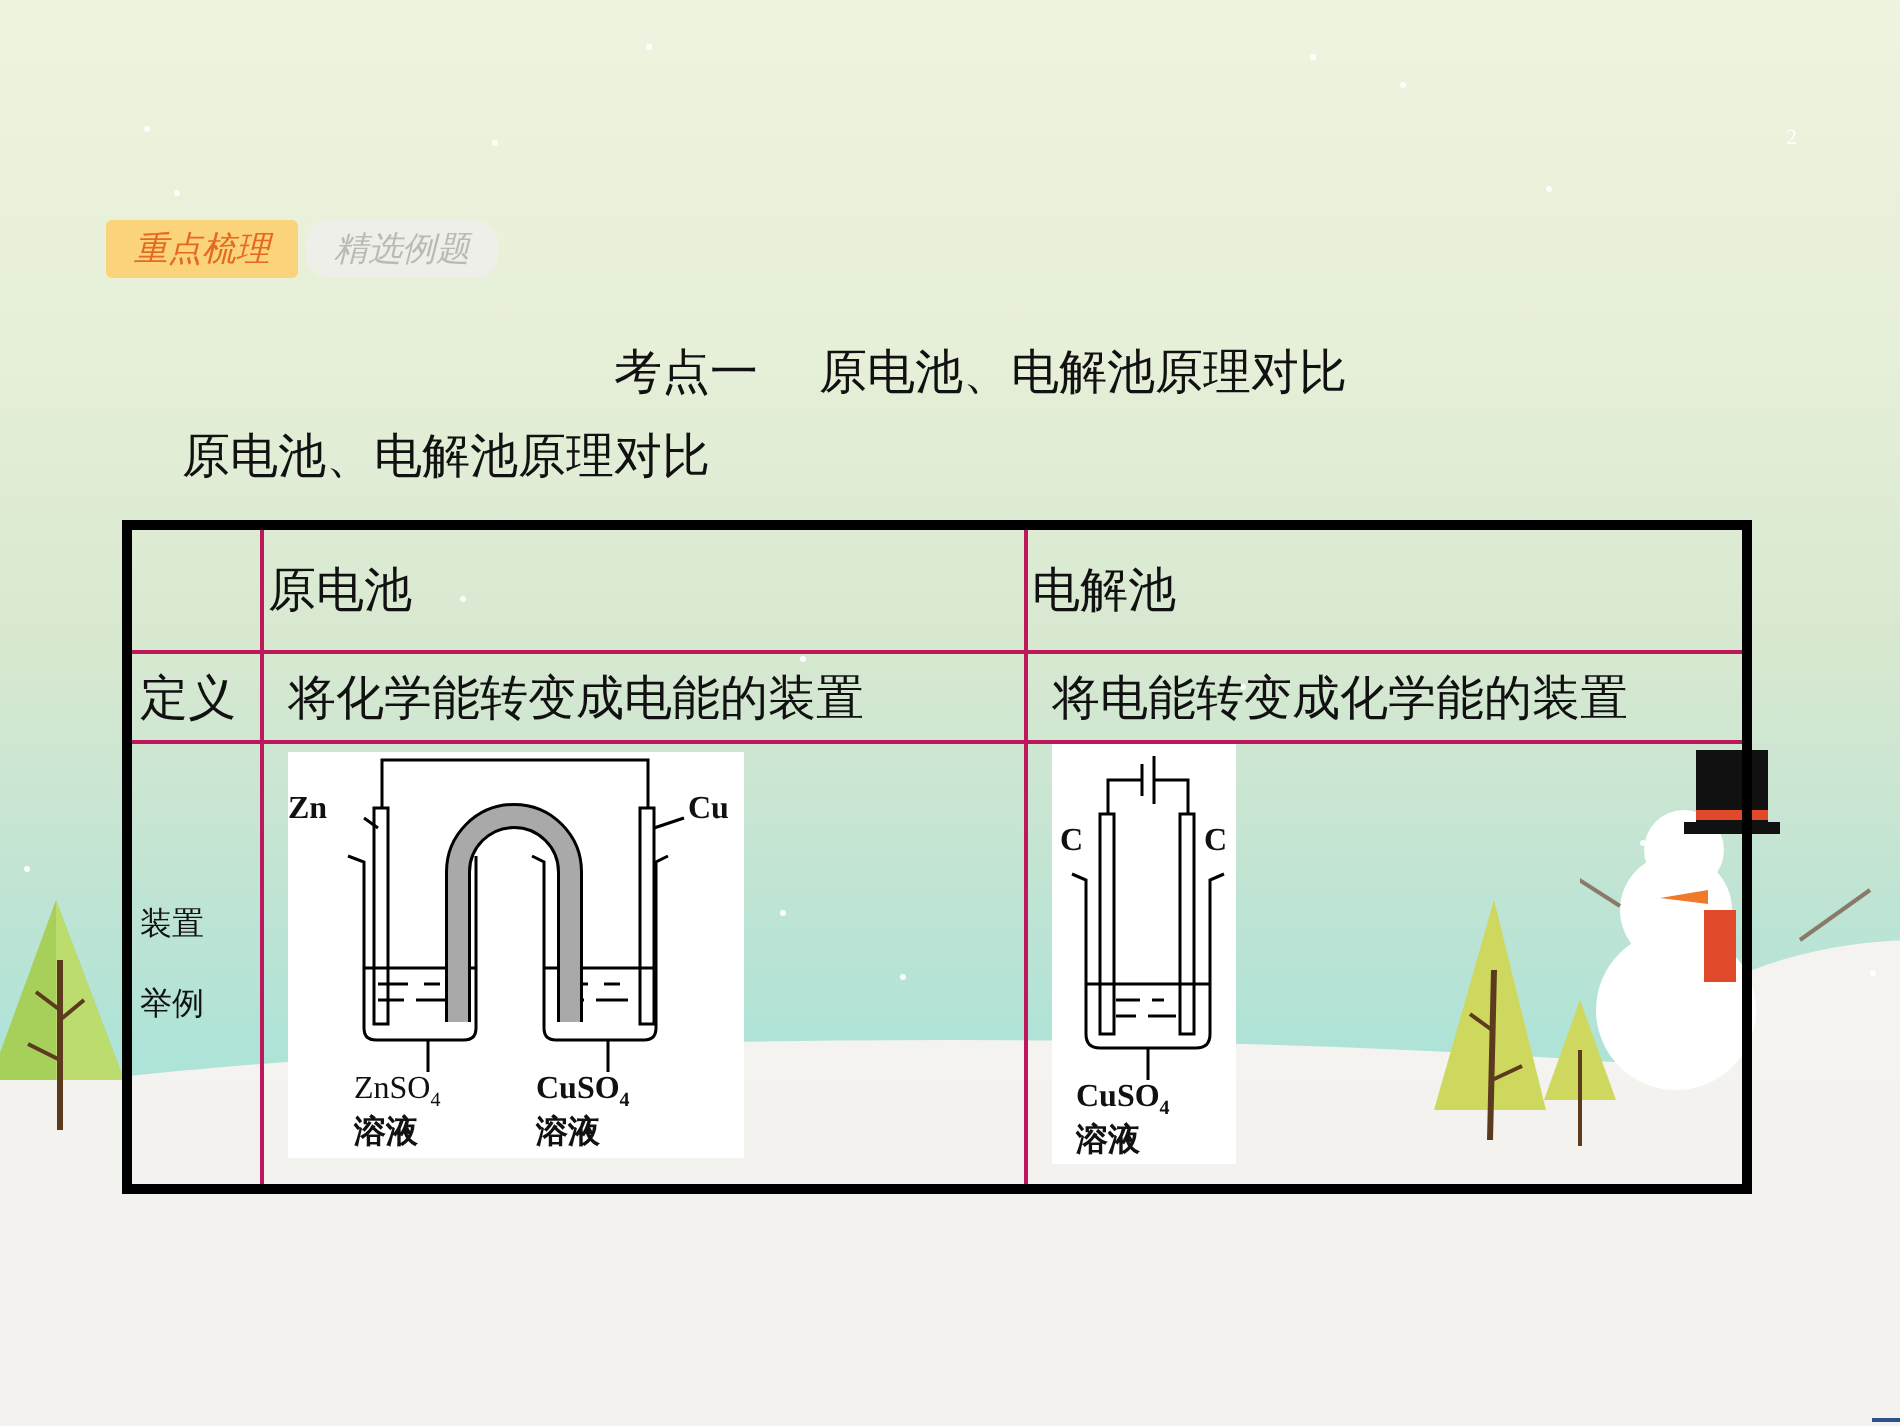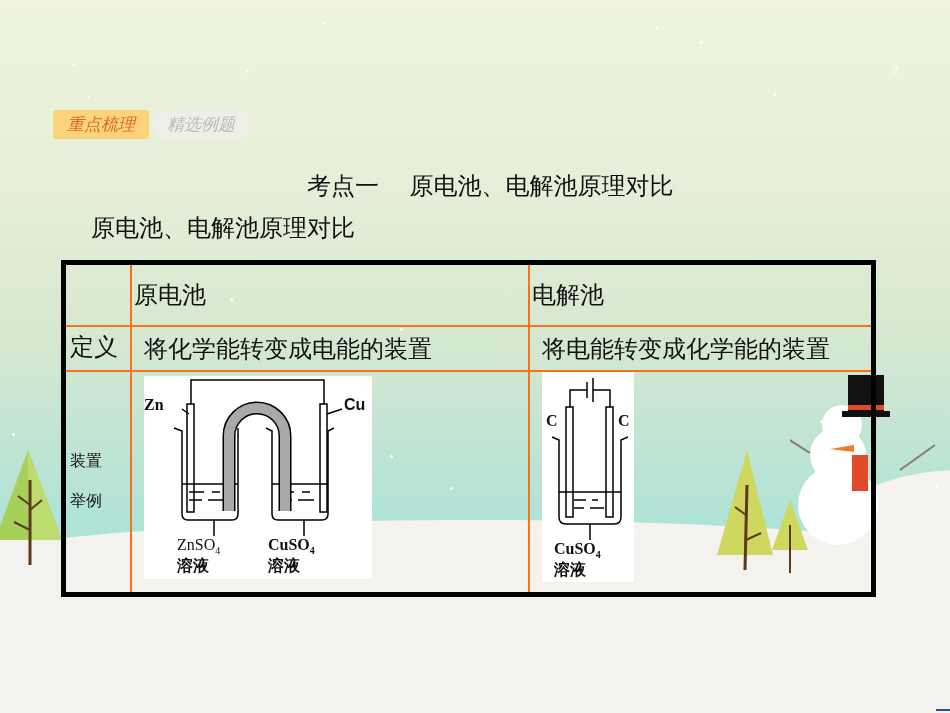--- a/index.html
+++ b/index.html
@@ -18,25 +18,25 @@
   .tabs { position:absolute; left:53px; top:110px; display:flex; gap:4px; }
   .tab { height:29px; padding:0 14px; display:flex; align-items:center; font-size:17px; border-radius:3px;font-style:italic; }
   .tab.active { background:#fbd37a; color:#e46a22; }
   .tab.inactive { background:#efefe9; color:#b9b9b6;border-radius:11px; }
 
   .title { position:absolute; left:271px; top:170px; font-size:24px; color:#111; white-space:pre;margin-left:36px; }
   .subtitle { position:absolute; left:91px; top:212px; font-size:24px; color:#111; }
 
   table.cmp { position:absolute; left:61px; top:260px; width:815px; border-collapse:collapse;
     border:5px solid #000; }
-  table.cmp td { border:2px solid #f97316; padding:0; vertical-align:middle; color:#111; }
+  table.cmp td { border:2px solid #be185d; padding:0; vertical-align:middle; color:#111; }
   .h-row td { height:60px; font-size:24px; }
   .d-row td { height:43px; font-size:24px; }
   .e-row td { height:216px; }
-  .c0 { width:60px;font-family:Liberation Mono, monospace; }
+  .c0 { width:60px; }
   .c1 { width:368px; }
   .c2 { }
   .label-cell { font-size:16px; line-height:40px; padding-left:4px !important; }
   .head-cell { padding-left:2px !important; }
   .def-cell { padding-left:12px !important; }
   .fig { background:#fff; position:relative; }
   .fig svg { display:block; }
 </style>
 </head>
 <body>
@@ -115,21 +115,21 @@
   <tr class="d-row">
     <td class="c0 label-cell">定义</td>
     <td class="c1 def-cell">将化学能转变成电能的装置</td>
     <td class="c2 def-cell">将电能转变成化学能的装置</td>
   </tr>
   <tr class="e-row">
     <td class="c0 label-cell">
       <div>装置</div>
       <div>举例</div>
     </td>
-    <td class="c1" style="padding:4px 16px 0 12px;vertical-align:top;">
+    <td class="c1" style="padding:4px 0 0 12px;vertical-align:top;">
       <div class="fig" style="width:228px;height:203px;">
         <svg width="228" height="203" viewBox="0 0 228 203">
           <g fill="none" stroke="#000" stroke-width="1.5">
 
             <polyline points="47,28 47,4 180,4 180,28"></polyline>
 
             <rect x="43" y="28" width="7" height="108"></rect>
             <rect x="176" y="28" width="7" height="108"></rect>
 
             <path d="M30,52 L38,55 L38,138 Q38,144 44,144 L88,144 Q94,144 94,138 L94,52"></path>
@@ -149,21 +149,21 @@
             <line x1="38" y1="33" x2="45" y2="38"></line>
             <line x1="198" y1="33" x2="183" y2="38"></line>
             <line x1="70" y1="144" x2="70" y2="160"></line>
             <line x1="160" y1="144" x2="160" y2="160"></line>
           </g>
 
           <path d="M85,135 L85,60 A28,28 0 0 1 141,60 L141,135" fill="none" stroke="#000" stroke-width="13"></path>
           <path d="M85,135 L85,60 A28,28 0 0 1 141,60 L141,135" fill="none" stroke="#a9a9a9" stroke-width="10"></path>
         </svg>
         <div style="position:absolute;left:0;top:20px;font-family:'Liberation Serif',serif;font-size:16px;font-weight:bold;">Zn</div>
-        <div style="position:absolute;left:200px;top:20px;font-family:Liberation Sans, sans-serif;font-size:16px;font-weight:bold;">Cu</div>
+        <div style="position:absolute;left:200px;top:20px;font-family:Liberation Serif, serif;font-size:16px;font-weight:bold;">Cu</div>
         <div style="position:absolute;left:33px;top:160px;font-family:'Liberation Serif',serif;font-size:16px;font-weight:normal;"><span>ZnSO</span><sub style="font-size:10px">4</sub></div>
         <div style="position:absolute;left:124px;top:160px;font-family:'Liberation Serif',serif;font-size:16px;font-weight:bold;"><span>CuSO</span><sub style="font-size:10px">4</sub></div>
         <div style="position:absolute;left:33px;top:180px;font-size:16px;font-weight:bold;">溶液</div>
         <div style="position:absolute;left:124px;top:180px;font-size:16px;font-weight:bold;">溶液</div>
       </div>
     </td>
     <td class="c2" style="padding:0 0 0 12px;vertical-align:top;">
       <div class="fig" style="width:92px;height:210px;">
         <svg width="92" height="210" viewBox="0 0 92 210">
           <g fill="none" stroke="#000" stroke-width="1.5">

